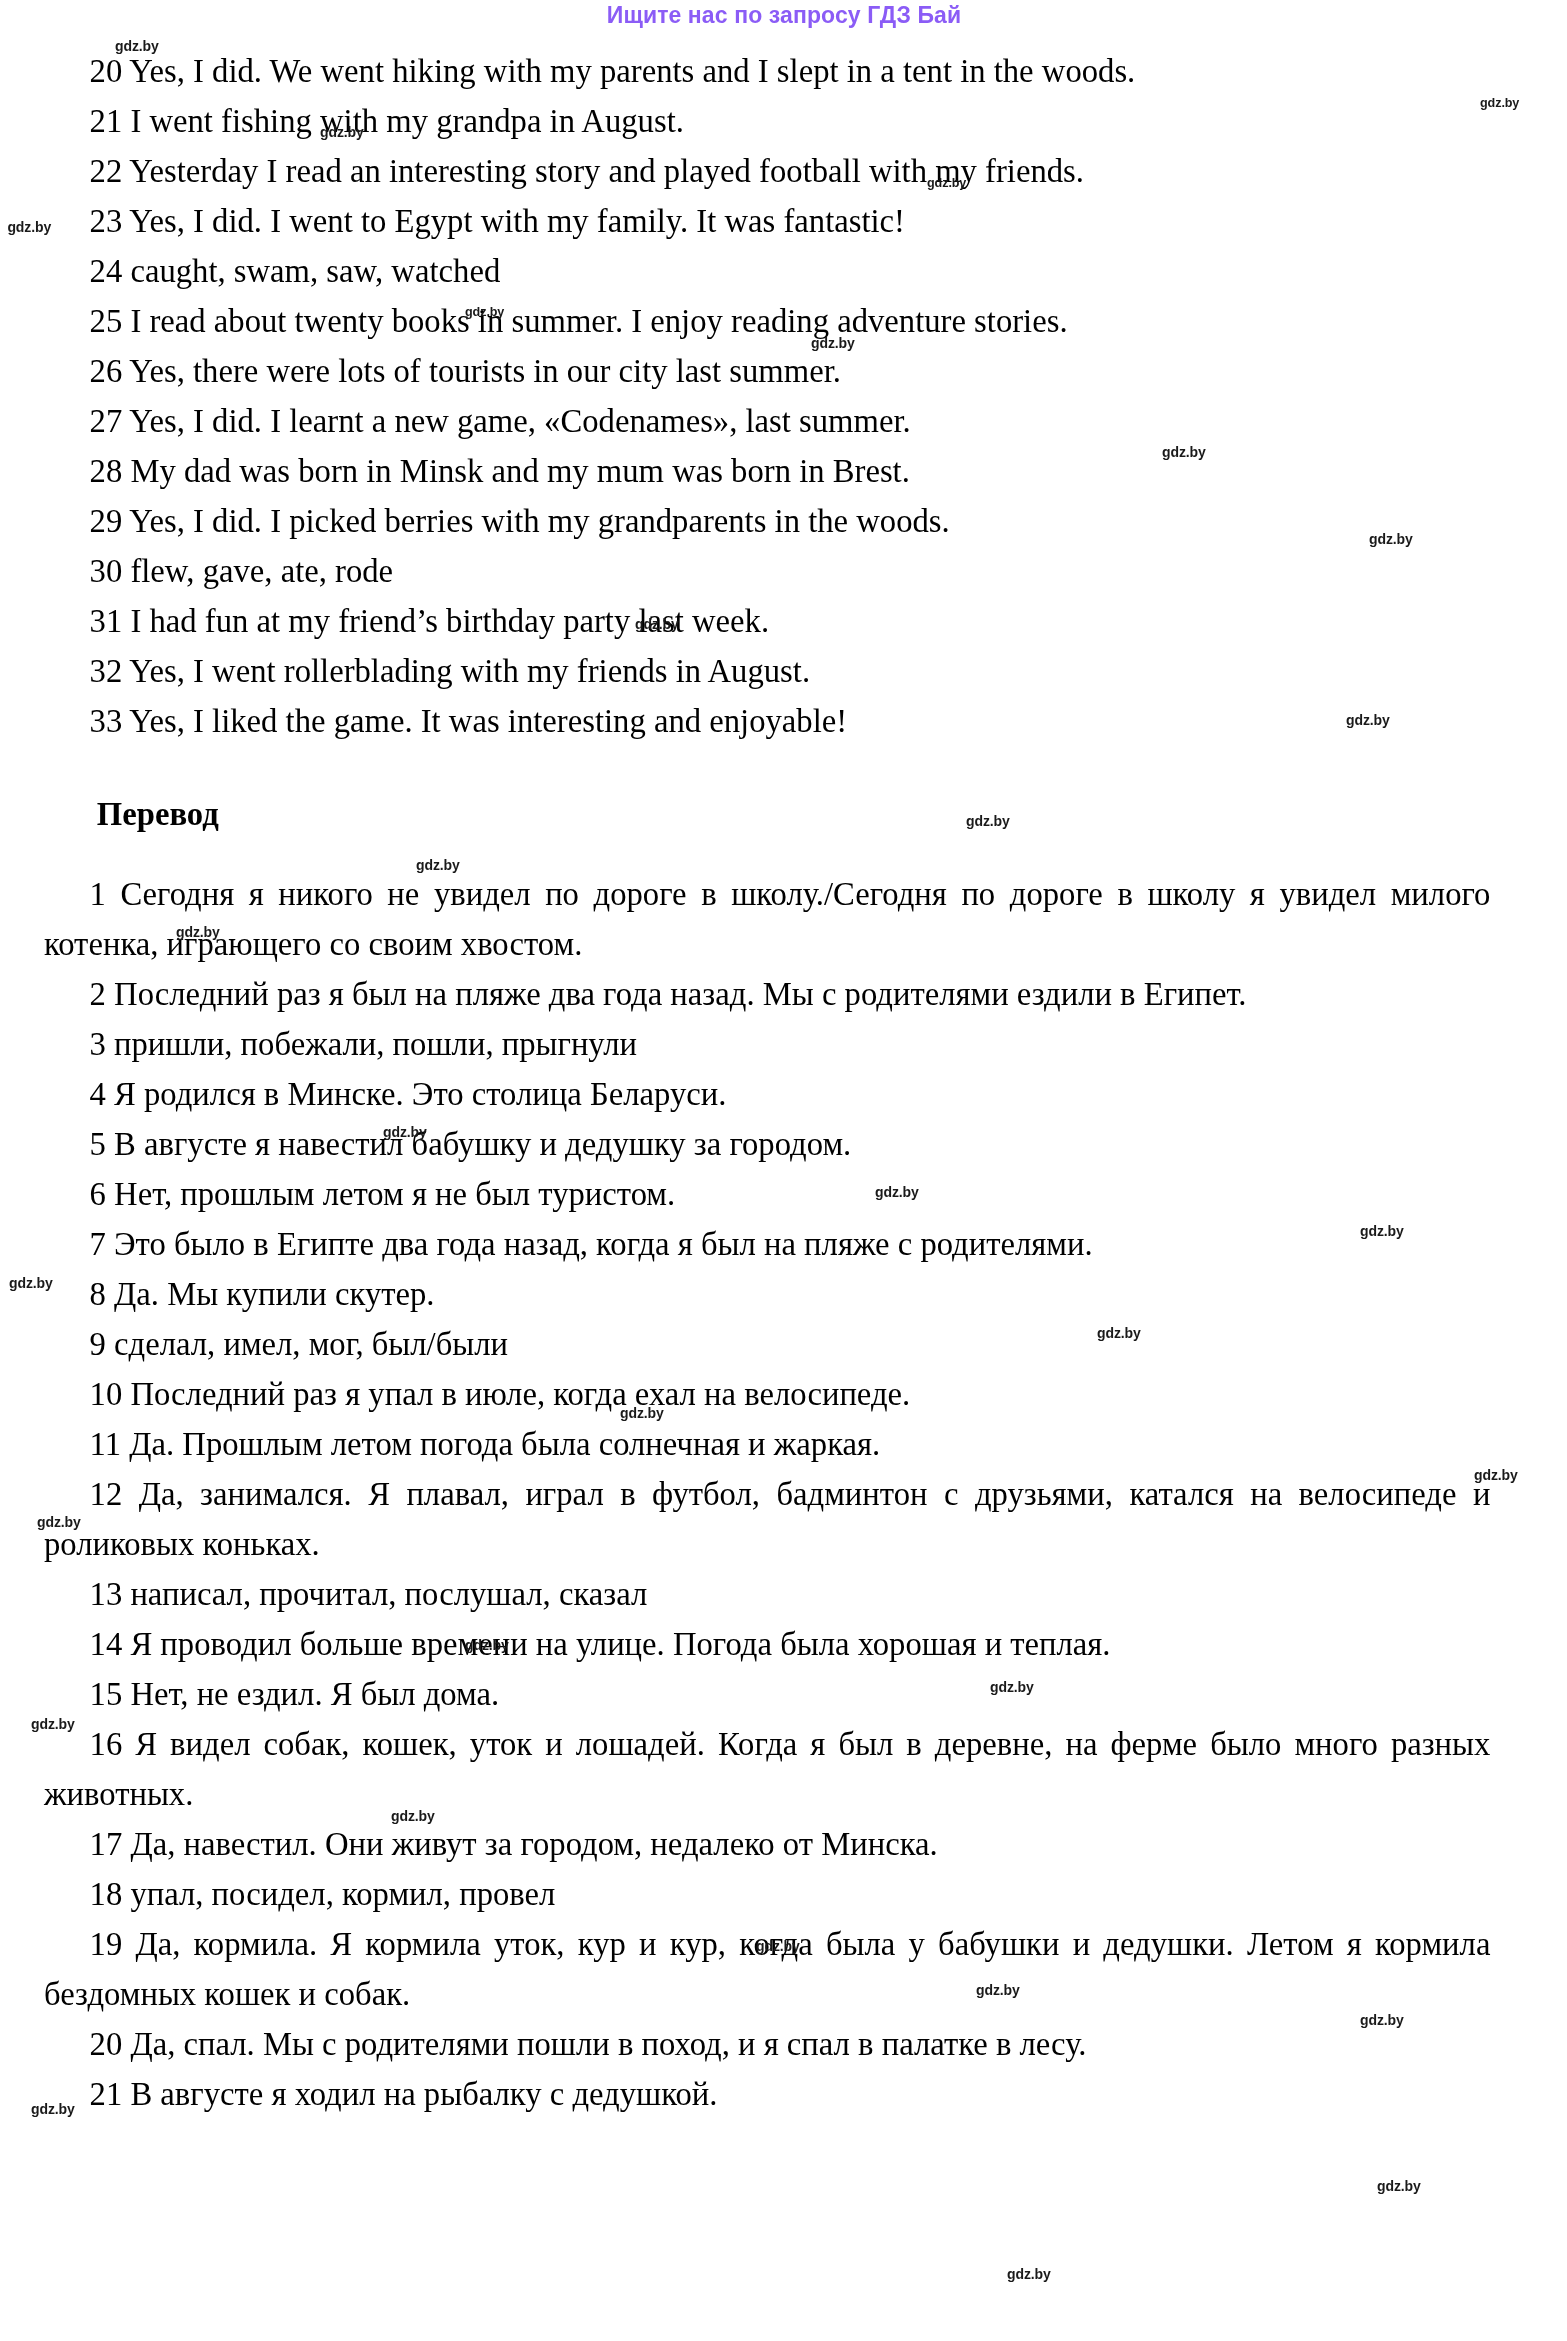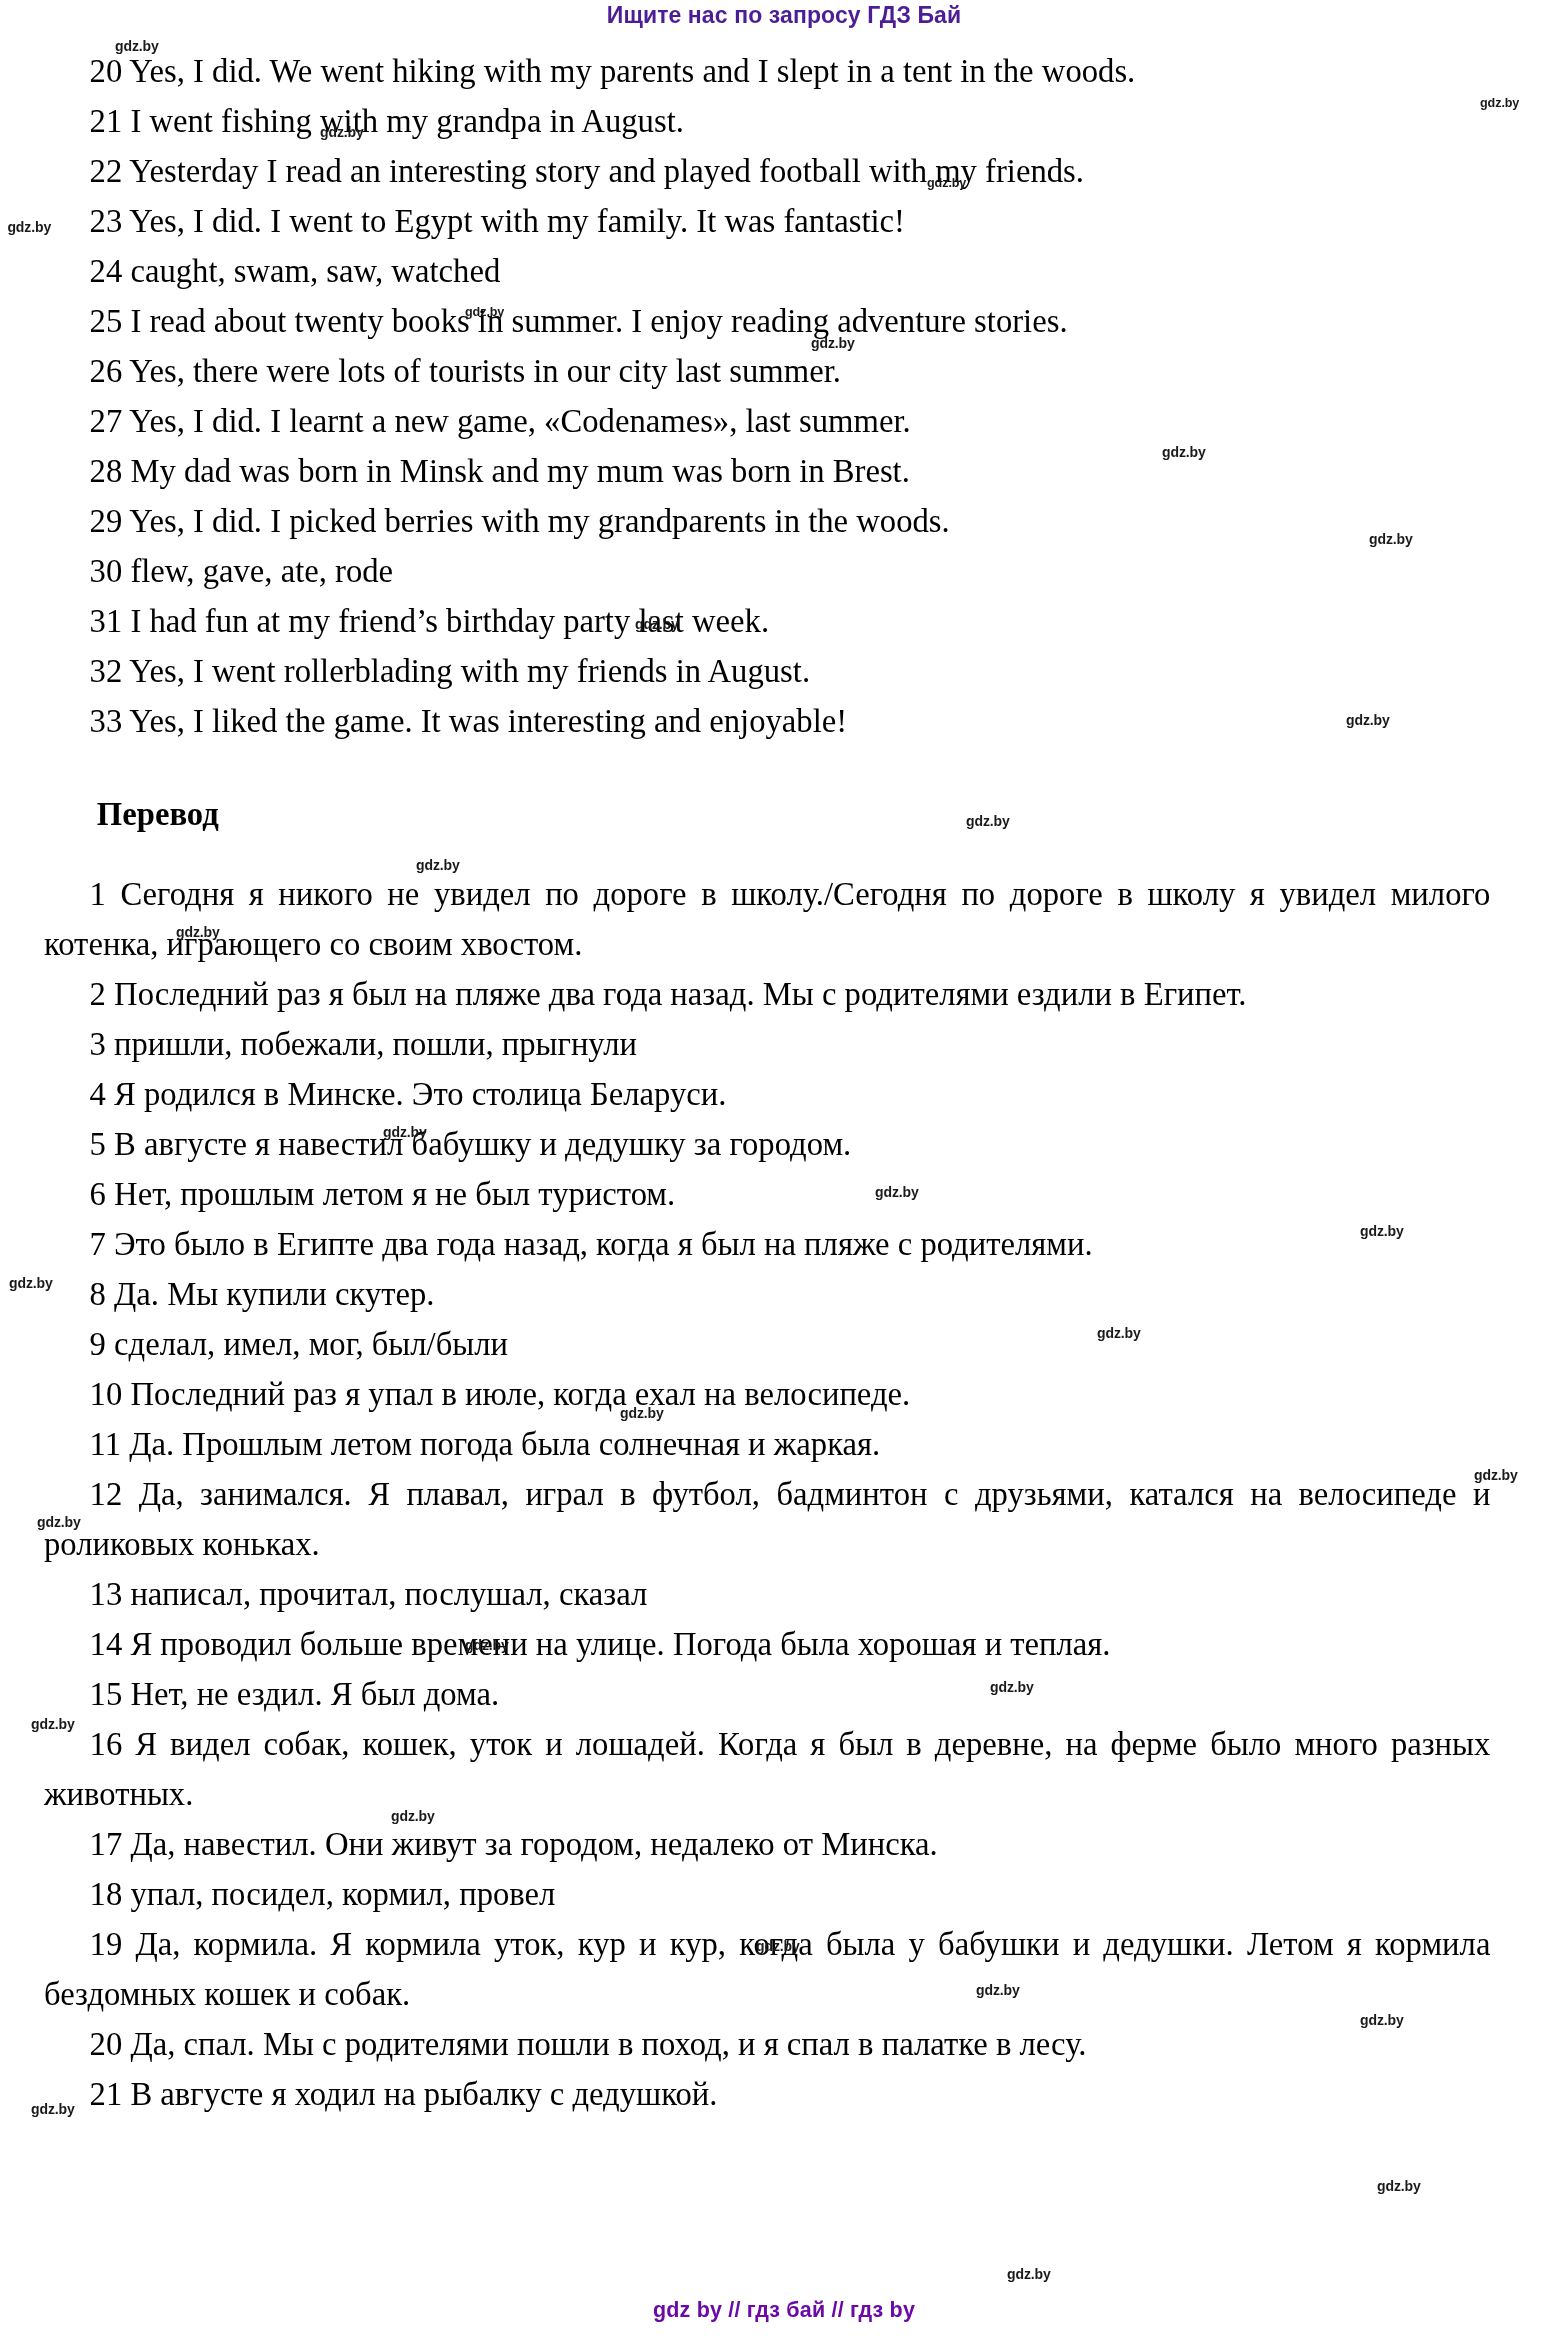--- a/index.html
+++ b/index.html
@@ -20,21 +20,21 @@
   
   .promo-banner {
     position: absolute;
     top: 1.5px;
     left: 0;
     width: 1568px;
     text-align: center;
     font-family: "Liberation Sans", "DejaVu Sans", sans-serif;
     font-size: 23px;
     font-weight: 700;
-    color: #4c1d95;
+    color: #8b5cf6;
     letter-spacing: 0.1px;
     white-space: nowrap;
   }
 
   
   .content {
     position: absolute;
     left: 44px;
     top: 46px;
     width: 1461px;
@@ -176,16 +176,15 @@
       <div class="wm sm" style="left: 31px; top: 1716px;">gdz.by</div>
       <div class="wm sm" style="left: 391px; top: 1808px;">gdz.by</div>
       <div class="wm sm" style="left: 756px; top: 1938px;">gdz.by</div>
       <div class="wm sm" style="left: 976px; top: 1982px;">gdz.by</div>
       <div class="wm sm" style="left: 1360px; top: 2012px;">gdz.by</div>
       <div class="wm sm" style="left: 31px; top: 2101px;">gdz.by</div>
       <div class="wm sm" style="left: 1377px; top: 2178px;">gdz.by</div>
       <div class="wm sm" style="left: 1007px; top: 2266px;">gdz.by</div>
     </div>
 
-  <div class="footer-line">gdz by  //  гдз бай  //  гдз by</div>
 
 </div>
 
 
 </body></html>

